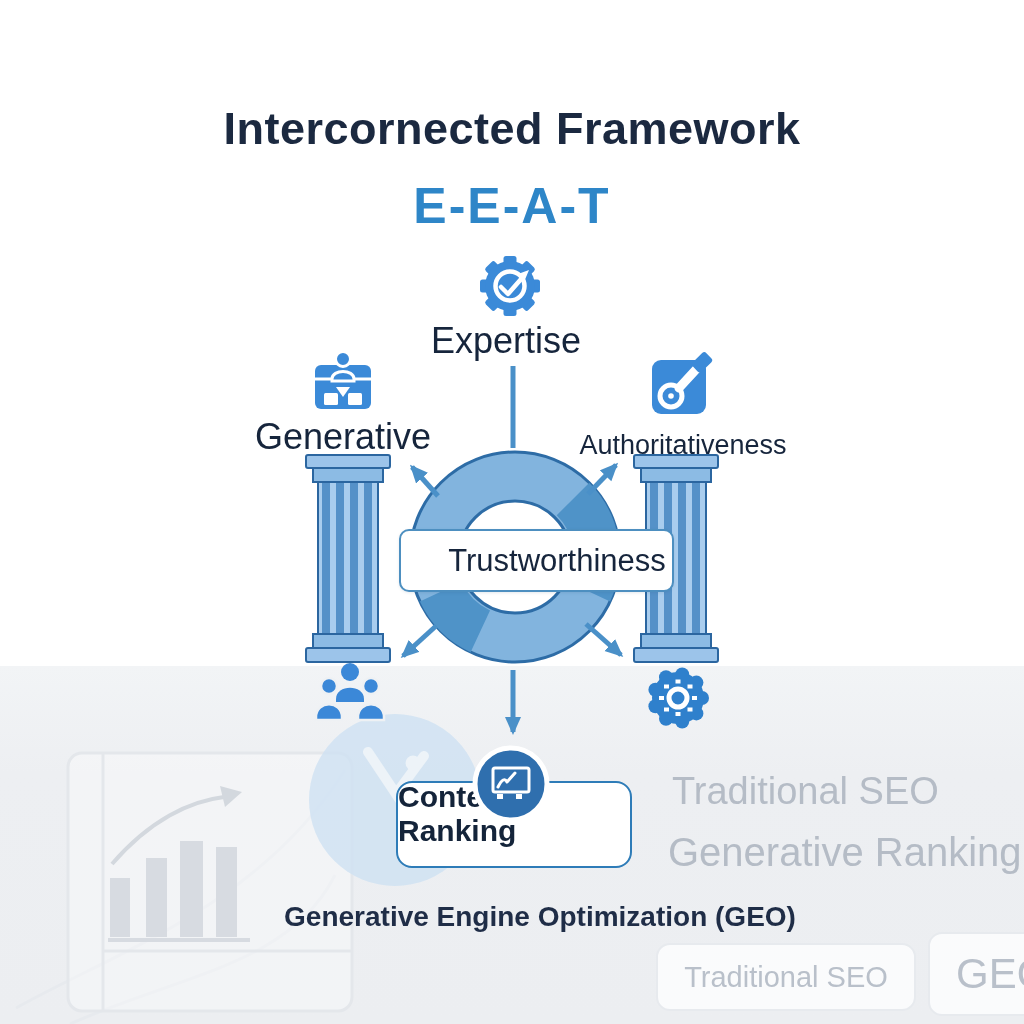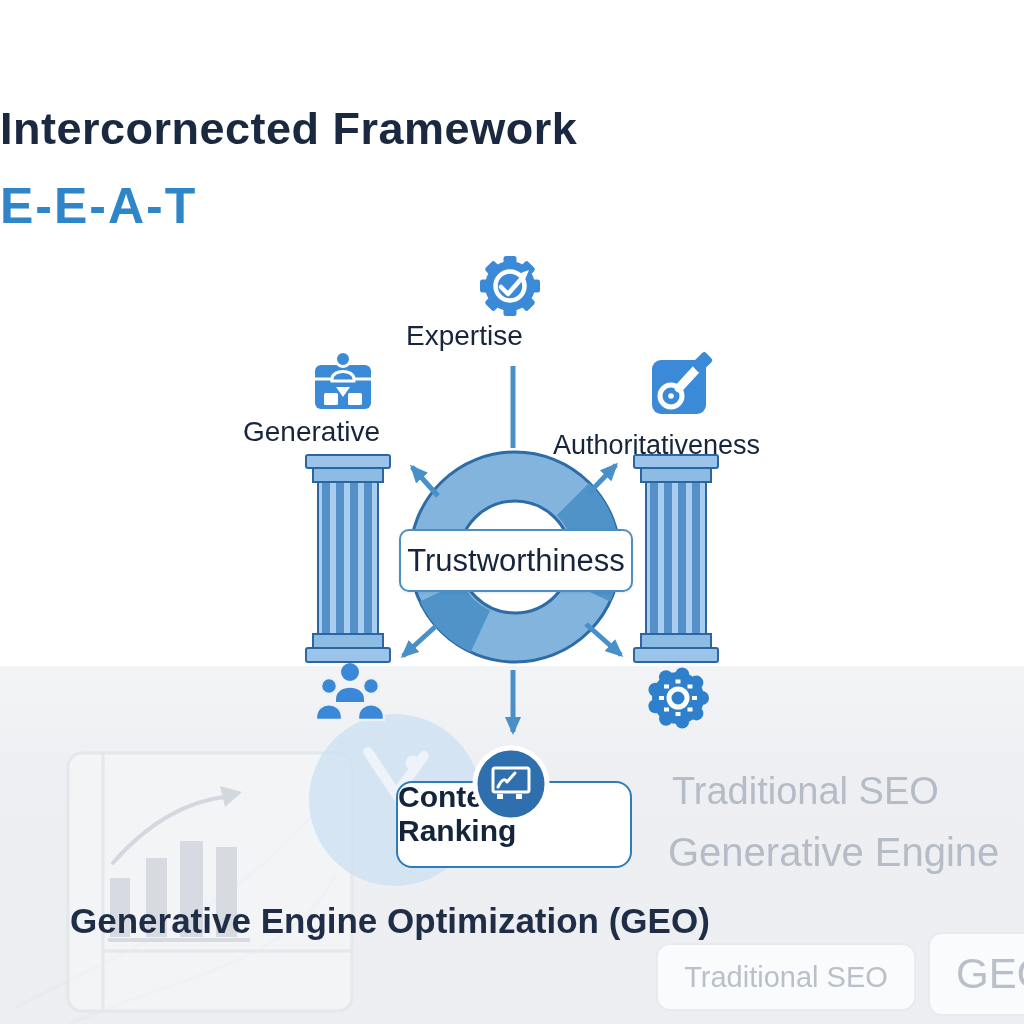--- a/index.html
+++ b/index.html
@@ -1,29 +1,29 @@
 <!DOCTYPE html>
 <html><head>
 <meta charset="utf-8">
 <style>
   html,body{margin:0;padding:0;background:#fff;}
   #canvas{position:relative;width:1024px;height:1024px;overflow:hidden;background:#fff;
           font-family:"Liberation Sans",sans-serif;color:#1c2a3e;}
   .abs{position:absolute;}
-  .ctr{text-align:left;}
+  .ctr{text-align:center;}
   .title{font-size:45px;font-weight:700;color:#1b2940;letter-spacing:.5px;}
   .subtitle{font-size:50px;font-weight:700;color:#2e86c8;letter-spacing:2px;}
-  .nodelabel{font-size:28px;font-weight:500;color:#16253c;}
+  .nodelabel{font-size:36px;font-weight:500;color:#16253c;}
   .framebox{background:#fff;border:2px solid #4d8fc0;border-radius:10px;
             display:flex;align-items:center;justify-content:center;
-            font-size:31px;font-weight:500;color:#16253c;box-shadow:0 1px 3px rgba(40,80,120,.12);}
+            font-size:31px;font-weight:500;color:#16253c;box-shadow:0 1px 3px rgba(40,80,120,.12);padding-left:41px;}
   .rankbox{background:#fff;border:2px solid #2e7cb8;border-radius:16px;
            display:flex;align-items:flex-end;justify-content:center;
            font-size:30px;font-weight:600;color:#14243a;padding-bottom:18px;box-sizing:border-box;}
-  .caption{font-size:35px;font-weight:600;color:#1f2d47;}
+  .caption{font-size:28px;font-weight:600;color:#1f2d47;}
   .fadetext{color:#b5bcc6;font-weight:500;white-space:nowrap;}
   .ghostbtn{background:rgba(255,255,255,.75);border:2px solid #e7eaee;border-radius:14px;
             color:#b9c0ca;display:flex;align-items:center;justify-content:center;white-space:nowrap;}
   .graypanel{left:0;top:666px;width:1024px;height:358px;
              background:linear-gradient(180deg,#f2f4f6 0%,#edeff2 30%,#eceef1 100%);}
 </style>
 </head>
 <body>
 
 <div id="canvas">
@@ -48,21 +48,21 @@
       <polygon points="220,786 242,792 225,807" fill="#d3d8de"></polygon>
     </g>
     <g opacity="0.8">
       <circle cx="395" cy="800" r="86" fill="#cfe2f3"></circle>
       <path d="M368,752 L396,794 L424,756" stroke="#edf4fa" stroke-width="10" stroke-linecap="round" fill="none"></path>
       <circle cx="413" cy="763" r="7.5" fill="#edf4fa"></circle>
     </g>
   </svg>
 
   <div class="abs fadetext" style="left:672px;top:770px;font-size:38px;">Traditional SEO</div>
-  <div class="abs fadetext" style="left:668px;top:830px;font-size:40px;">Generative Engine</div>
+  <div class="abs fadetext" style="left:668px;top:830px;font-size:40px;">Generative Ranking</div>
   <div class="abs ghostbtn" style="left:656px;top:943px;width:256px;height:64px;font-size:29px;">Traditional SEO</div>
   <div class="abs ghostbtn" style="left:928px;top:932px;width:150px;height:80px;font-size:42px;justify-content:flex-start;padding-left:26px;">GEO</div>
 
   <svg class="abs" style="left:0;top:0;" width="1024" height="1024">
     <defs>
       <marker id="ah" markerUnits="userSpaceOnUse" markerWidth="20" markerHeight="18" refX="15" refY="8" orient="auto">
         <path d="M0,0 L18,8 L0,16 Z" fill="#4a90c8"></path>
       </marker>
     </defs>
 

